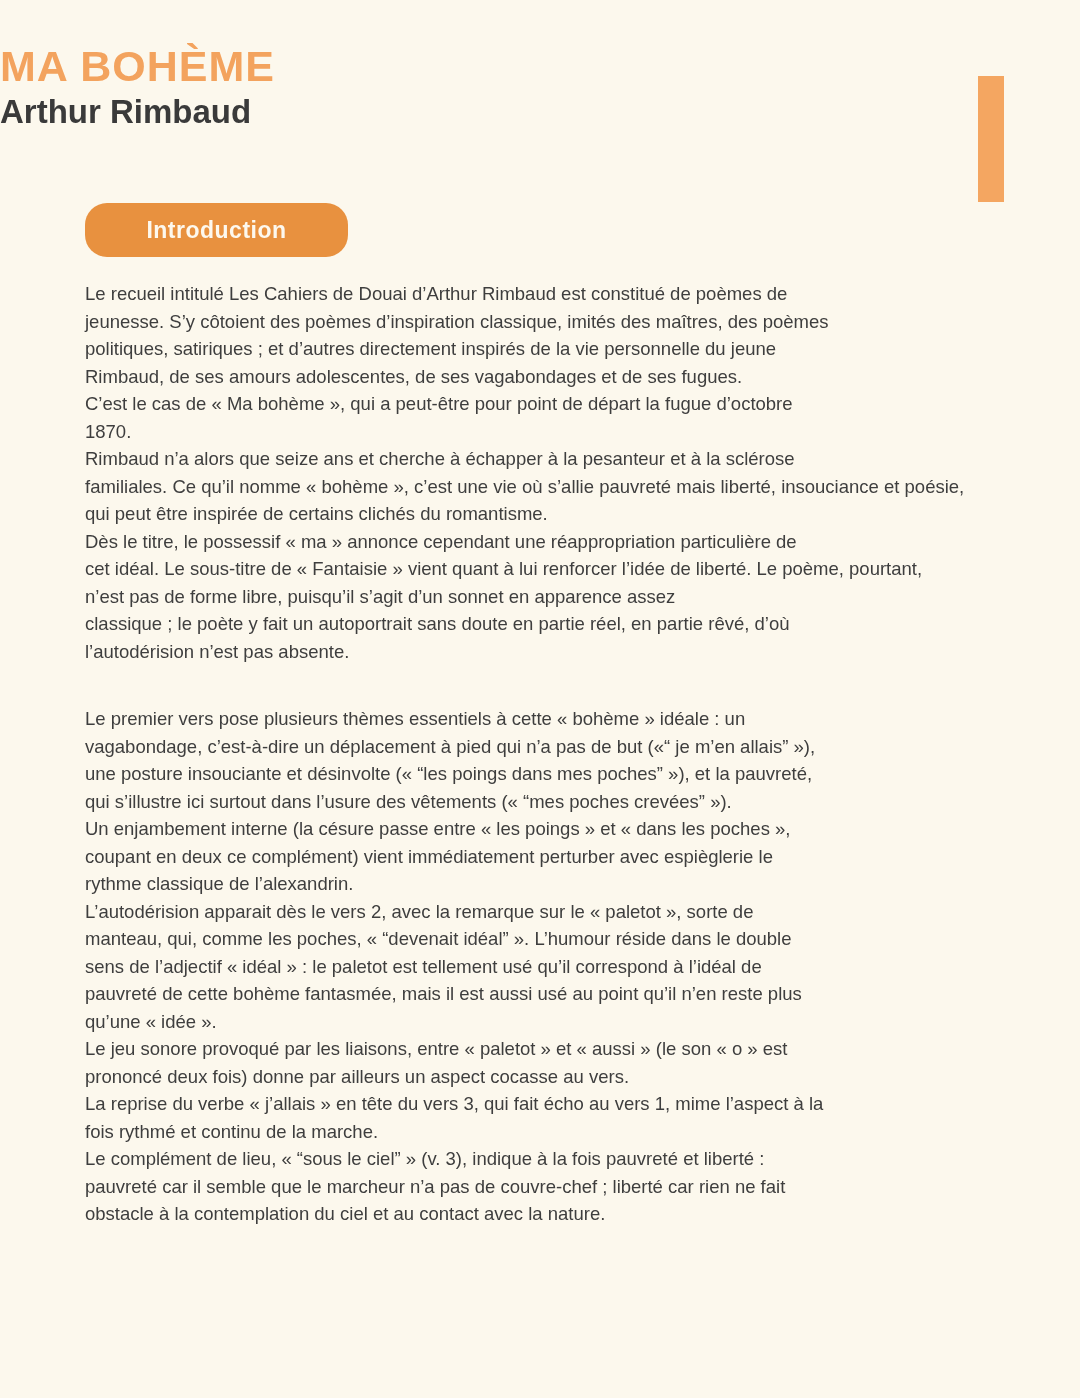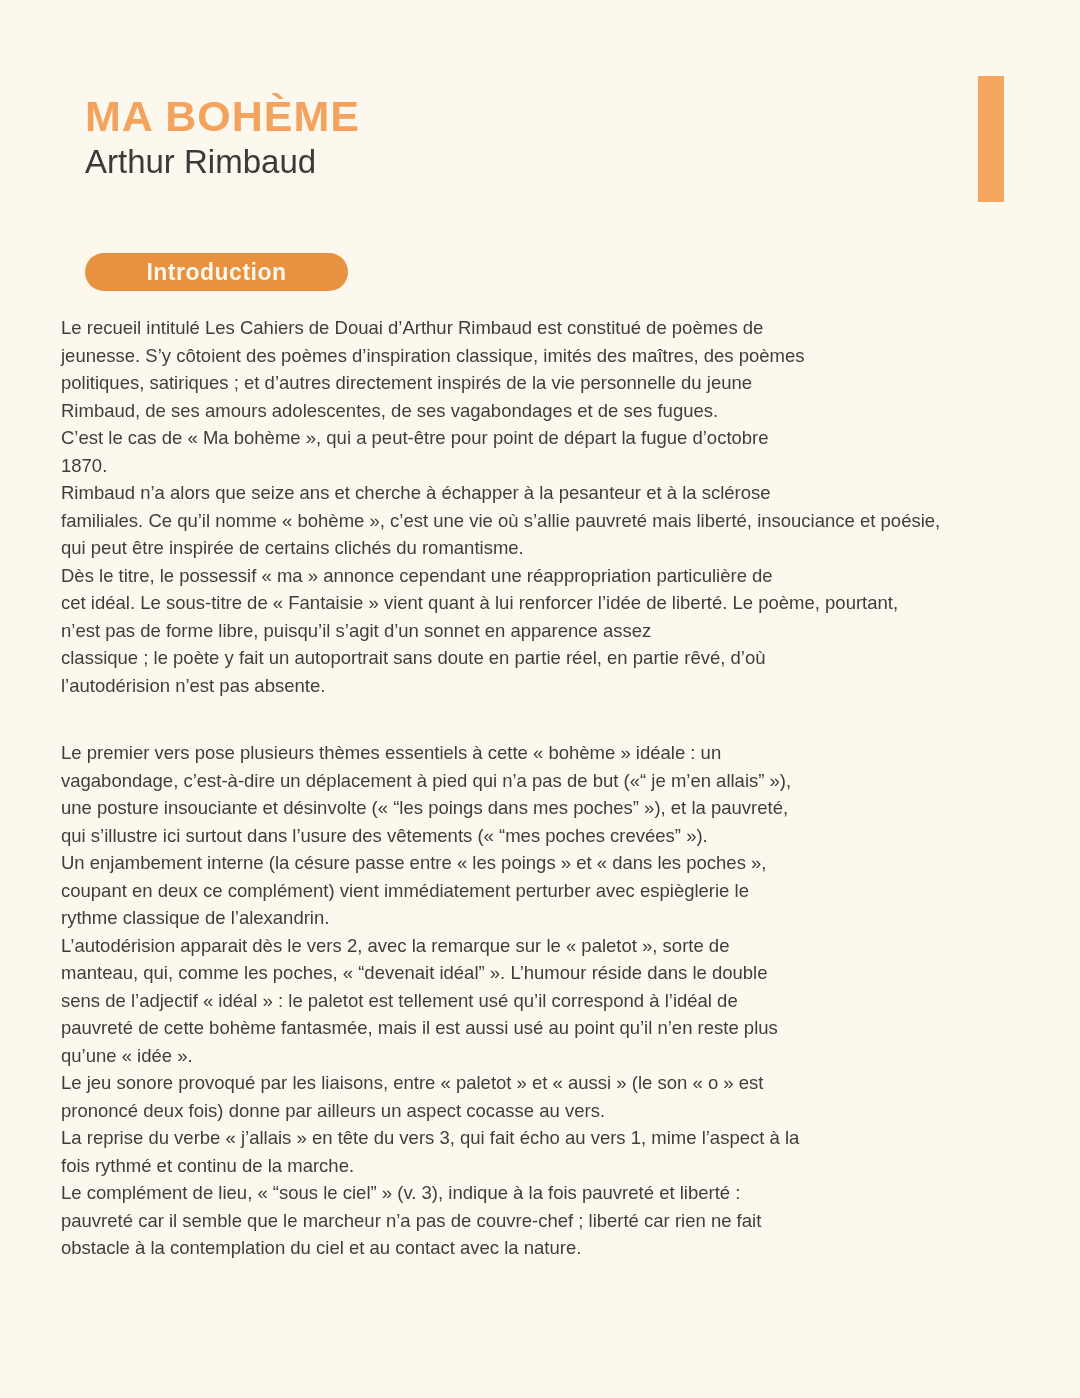--- a/index.html
+++ b/index.html
@@ -21,62 +21,61 @@
   }
   .top-right-bar {
     position: absolute;
     top: 76px;
     right: 76px;
     width: 26px;
     height: 126px;
     background: #F4A661;
   }
   .header {
-    padding-top: 90px;
-    margin-left: 85px;
+    padding-top: 40px;
   }
   .page-title {
     margin: 0;
     font-size: 43px;
     line-height: 52px;
     font-weight: 700;
     letter-spacing: 1px;
     color: #F3A35E;
     font-family: "Liberation Sans", sans-serif;
   }
   .page-author {
     margin: 0;
     font-size: 33px;
     line-height: 40px;
-    font-weight: 400;
+    font-weight: 700;
     color: #3A3A3A;
     font-family: "Liberation Sans", sans-serif;
   }
   .pill {
     display: inline-block;
     box-sizing: border-box;
     background: #E8913F;
     color: #FDF8EE;
     font-weight: 700;
     font-size: 23px;
     line-height: 26px;
     letter-spacing: 0.5px;
-    padding: 6px 38px;
+    padding: 14px 38px;
     border-radius: 22px;
     text-align: center;
   }
   .pill.intro-pill {
     min-width: 263px;
     margin-top: 71px;
   }
   .pill.section1-pill {
     margin-top: 9px;
   }
   .body-text {
-    margin-left: 61px;
+    margin-left: 85px;
     width: 962px;
     font-size: 18.5px;
     line-height: 27.5px;
     color: #3E3E3E;
     white-space: pre-line;
     font-family: "Liberation Sans", sans-serif;
   }
   .intro-text {
     margin-top: 23px;
   }

